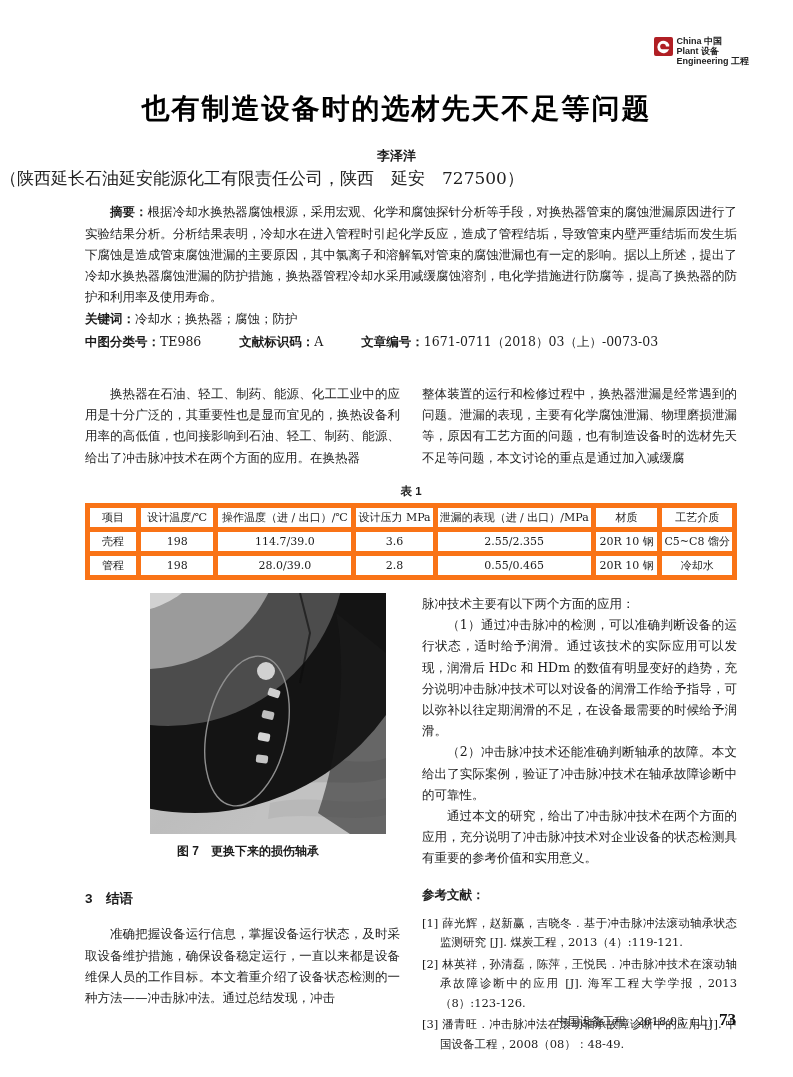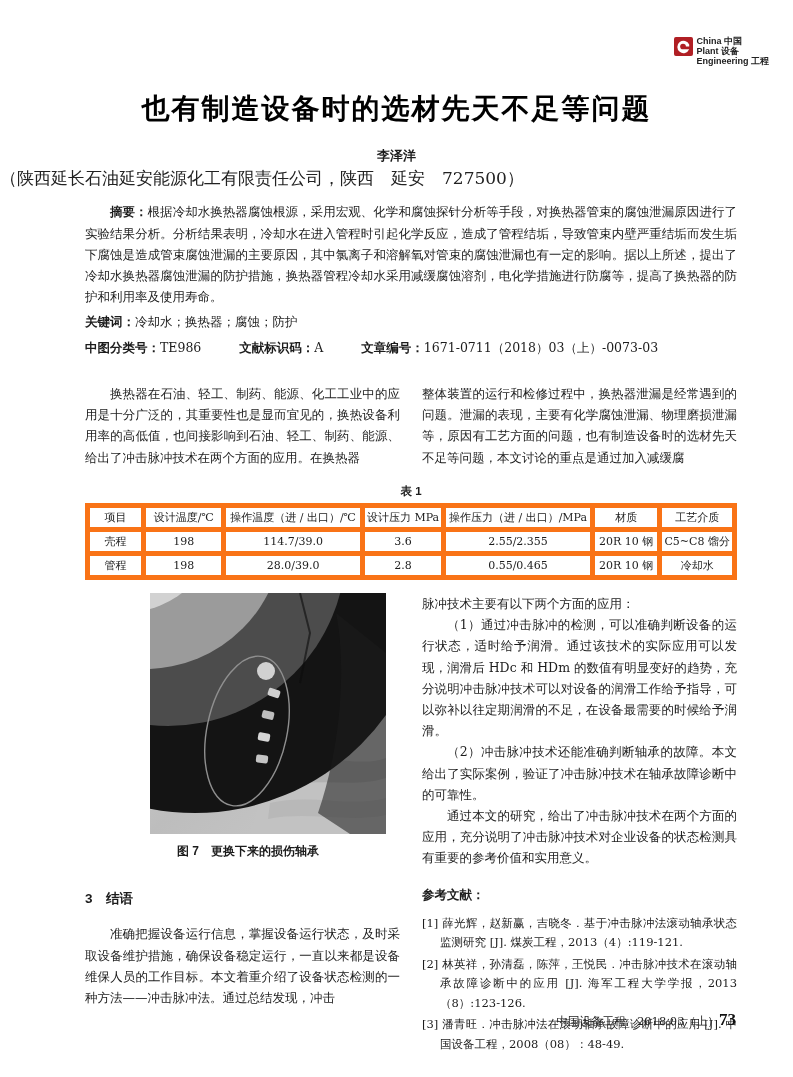--- a/index.html
+++ b/index.html
@@ -1,42 +1,42 @@
 <!DOCTYPE html>
 <html><head>
 <meta charset="utf-8">
 <style>
   * { margin:0; padding:0; box-sizing:border-box; }
   html,body { background:#ffffff; }
   body { font-family:"DejaVu Serif","Liberation Serif",serif; color:#1c1c1c; }
   .page { position:relative; width:793px; height:1077px; background:#ffffff; margin:0 auto; overflow:hidden; }
 
   
-  .logo { position:absolute; top:36px; right:24px; display:flex; align-items:flex-start; gap:3px;padding-left:12px; }
+  .logo { position:absolute; top:36px; right:44px; display:flex; align-items:flex-start; gap:3px;padding-left:12px; }
   .logo-icon { width:19px; height:19px; margin-top:1px; }
   .logo-lines { display:flex; flex-direction:column; }
   .logo-lines span {
     font-family:"Liberation Sans",sans-serif; font-weight:bold;
     font-size:9px; line-height:10px; letter-spacing:0; white-space:nowrap; color:#222;
   }
 
   
   .title { position:absolute; top:90px; left:0; width:100%; text-align:center;
     font-family:"Liberation Sans","DejaVu Sans",sans-serif; font-weight:bold;
     font-size:28px; letter-spacing:2px; color:#000; }
   .author { position:absolute; top:147px; left:0; width:100%; text-align:center;
     font-family:"Liberation Sans",sans-serif; font-weight:bold; font-size:13px; }
   .affiliation { position:absolute; top:167px; left:0; width:100%; text-align:left;
     font-size:17px; color:#222; }
 
   
   .meta-block { position:absolute; top:201px; left:85px; width:652px; }
   .abstract { font-size:12.5px; line-height:21px; text-align:justify; text-justify:inter-ideograph; }
   .lbl { font-family:"Liberation Sans",sans-serif; font-weight:bold; }
-  .kw-line { margin-top:3px; font-size:12.5px; line-height:23px; }
+  .kw-line { margin-top:3px; font-size:12.5px; line-height:17px; }
   .clc-line { margin-top:3px; font-size:12.5px; line-height:21px; display:flex; }
   .clc-line .pair { margin-right:38px; white-space:nowrap; }
 
   
   .cols { position:absolute; left:85px; width:652px; display:flex; justify-content:space-between; }
   .cols-1 { top:383px; }
   .cols-2 { top:593px; }
   .col { width:315px; font-size:12.5px; line-height:21.2px; text-align:justify; text-justify:inter-ideograph; }
   .indent { text-indent:2em; }
 
@@ -119,21 +119,21 @@
           <col style="width:23%">
           <col style="width:10.5%">
           <col style="width:11.5%">
       </colgroup>
       <thead>
         <tr>
           <th>项目</th>
           <th>设计温度/℃</th>
           <th>操作温度（进 / 出口）/℃</th>
           <th>设计压力 MPa</th>
-          <th>操作压力（进 / 出口）/MPa</th>
+          <th>泄漏的表现（进 / 出口）/MPa</th>
           <th>材质</th>
           <th>工艺介质</th>
         </tr>
       </thead>
       <tbody>
         <tr>
           <td>壳程</td>
           <td>198</td>
           <td>114.7/39.0</td>
           <td>3.6</td>

